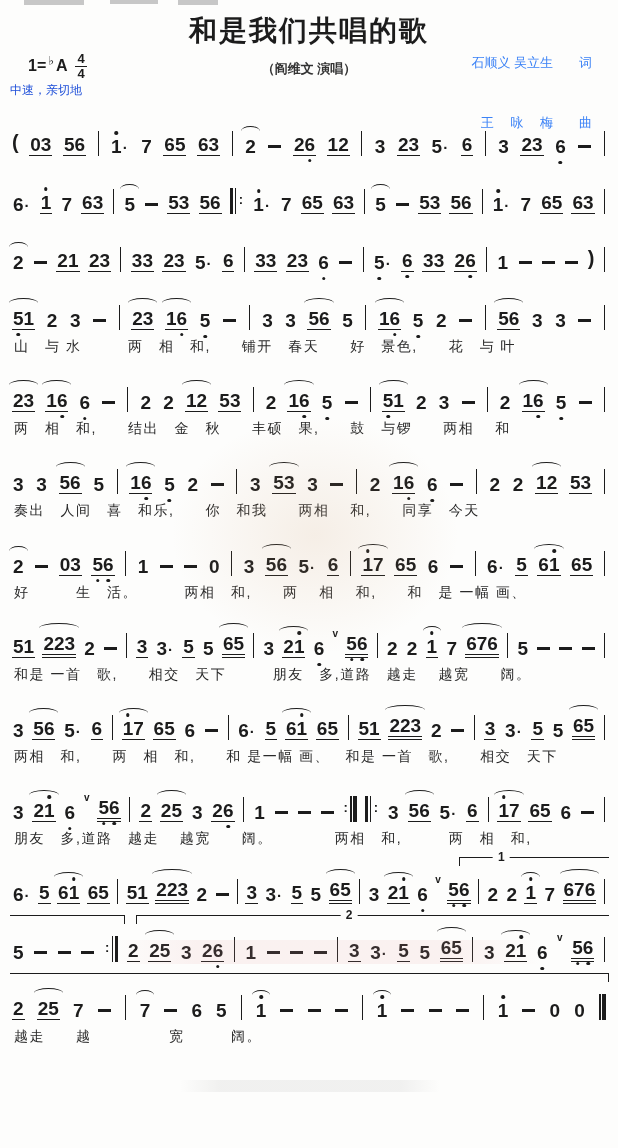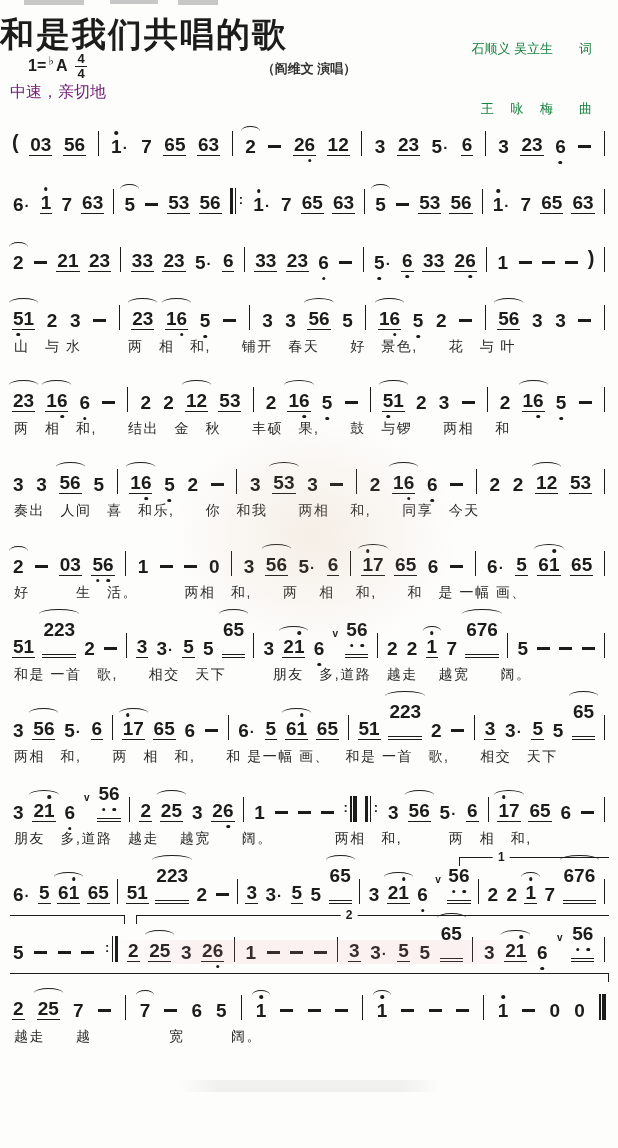--- a/index.html
+++ b/index.html
@@ -3,41 +3,41 @@
 <meta charset="utf-8">
 <style>
   html,body{margin:0;padding:0;background:#fff;}
   .page{
     position:relative;width:618px;height:1148px;overflow:hidden;
     background:#fdfdfc;color:#1c1c1c;
     font-family:"Liberation Sans","DejaVu Sans",sans-serif;
   }
   
   .header{position:relative;height:104px;}
-  .title{position:absolute;left:0;right:0;top:12px;
-    font-size:34px;font-weight:700;letter-spacing:2px;}
-  .credits{position:absolute;right:26px;top:34px;text-align:right;
-    font-size:13px;color:#15803d;line-height:2.3;white-space:pre;}
+  .title{position:absolute;left:0;right:0;top:12px;text-align:center;
+    font-size:28px;font-weight:700;letter-spacing:2px;}
+  .credits{position:absolute;right:26px;top:48px;text-align:right;
+    font-size:13px;color:#3b82f6;line-height:2.3;white-space:pre;}
   .keyblock{position:absolute;left:28px;top:52px;font-size:16px;font-weight:700;
     display:flex;align-items:center;gap:2px;}
   .flat{font-size:12px;vertical-align:super;position:relative;top:-5px;}
   .timesig{display:inline-flex;flex-direction:column;align-items:center;
     font-size:13px;line-height:1.05;margin-left:6px;font-weight:700;}
-  .tempo{position:absolute;left:10px;top:82px;font-size:16px;color:#701a75;}
+  .tempo{position:absolute;left:10px;top:82px;font-size:12px;color:#1d4ed8;}
   .performer{position:absolute;left:0;right:0;top:60px;text-align:center;
     font-size:13px;font-weight:700;color:#333;}
   
   .sheet{position:relative;padding:4px 10px 0 10px;display:flex;flex-direction:column;gap:10px;}
   .line{position:relative;padding-top:15px;}
   .notes{display:flex;align-items:flex-end;justify-content:space-between;height:33px;padding:0 2px;}
   .note{position:relative;font-size:19px;font-weight:700;line-height:1;padding:0 1px;}
   .note .ch{position:relative;display:inline-block;}
   .note .ch.aug{font-size:15px;padding:0 1px;}
   .u1{border-bottom:1.6px solid #1c1c1c;padding-bottom:1px;}
-  .u2{border-bottom:4px double #1c1c1c;padding-bottom:15px;}
+  .u2{border-bottom:4px double #1c1c1c;padding-bottom:1px;}
   .ch.hi::before{content:'';position:absolute;top:-6px;left:50%;transform:translateX(-50%);
     width:3.5px;height:3.5px;border-radius:50%;background:#1c1c1c;}
   .ch.lo::after{content:'';position:absolute;bottom:-8px;left:50%;transform:translateX(-50%);
     width:3.5px;height:3.5px;border-radius:50%;background:#1c1c1c;}
   .arc::before{content:'';position:absolute;top:-11px;left:-3px;right:-3px;height:9px;
     border-top:1.6px solid #1c1c1c;border-radius:100% 100% 0 0;}
   .bl{width:0;border-left:1.6px solid #1c1c1c;height:25px;margin:0 1px;}
   .dash{width:13px;height:3px;background:#1c1c1c;margin:0 1px 8px 1px;}
   .breath{font-size:10px;font-weight:700;margin:0 0 19px 0;}
   .paren{font-size:20px;font-weight:600;margin-bottom:2px;}

